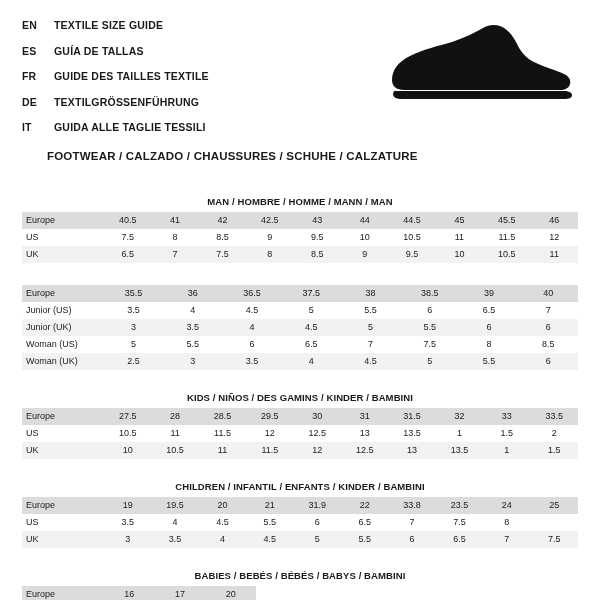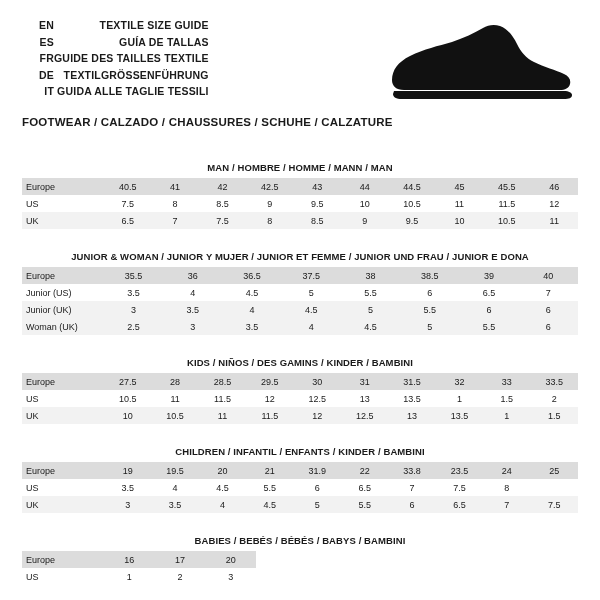--- a/index.html
+++ b/index.html
@@ -18,44 +18,44 @@
 
   
   .header {
     display: flex;
     align-items: flex-start;
     justify-content: space-between;
   }
   .lang-block {
     display: grid;
     grid-template-columns: 32px auto;
-    row-gap: 1px;
+    row-gap: 10px;
     font-size: 10.5px;
     font-weight: bold;
     letter-spacing: 0.2px;
     line-height: 15.5px;
-    text-align: right;
   }
   .lang-code { color: #1a1a1a; }
   .lang-text { color: #1a1a1a; white-space: nowrap; }
 
   .shoe-wrap {
     width: 190px;
     height: 80px;
     position: relative;
     margin-right: 4px;
     margin-top: 4px;
   }
   .shoe-wrap svg { display: block; }
 
   .category-title {
     margin-top: 14px;
     font-size: 11.5px;
     font-weight: bold;
     letter-spacing: 0.2px;
+    margin-left: 25px;
   }
 
   
   .section { margin-top: 22px; }
   .section.first { margin-top: 34px; }
   .section-head {
     font-size: 9.5px;
     font-weight: bold;
     letter-spacing: 0.1px;
     padding-bottom: 5px;
@@ -155,21 +155,20 @@
               <td>9</td>
               <td>9.5</td>
               <td>10</td>
               <td>10.5</td>
               <td>11</td>
             </tr>
           </tbody>
         </table>
       </div>
       <div class="section">
-        <div class="section-head">JUNIOR &amp; WOMAN / JUNIOR Y MUJER / JUNIOR ET FEMME / JUNIOR UND FRAU / JUNIOR E DONA</div>
         <table>
           <tbody>
             <tr class="shaded">
               <td class="rowlabel">Europe</td>
               <td>35.5</td>
               <td>36</td>
               <td>36.5</td>
               <td>37.5</td>
               <td>38</td>
               <td>38.5</td>
@@ -190,20 +189,31 @@
             <tr class="alt">
               <td class="rowlabel">Junior (UK)</td>
               <td>3</td>
               <td>3.5</td>
               <td>4</td>
               <td>4.5</td>
               <td>5</td>
               <td>5.5</td>
               <td>6</td>
               <td>6</td>
+            </tr>
+            <tr class="plain">
+              <td class="rowlabel">Woman (US)</td>
+              <td>5</td>
+              <td>5.5</td>
+              <td>6</td>
+              <td>6.5</td>
+              <td>7</td>
+              <td>7.5</td>
+              <td>8</td>
+              <td>8.5</td>
             </tr>
             <tr class="alt">
               <td class="rowlabel">Woman (UK)</td>
               <td>2.5</td>
               <td>3</td>
               <td>3.5</td>
               <td>4</td>
               <td>4.5</td>
               <td>5</td>
               <td>5.5</td>

